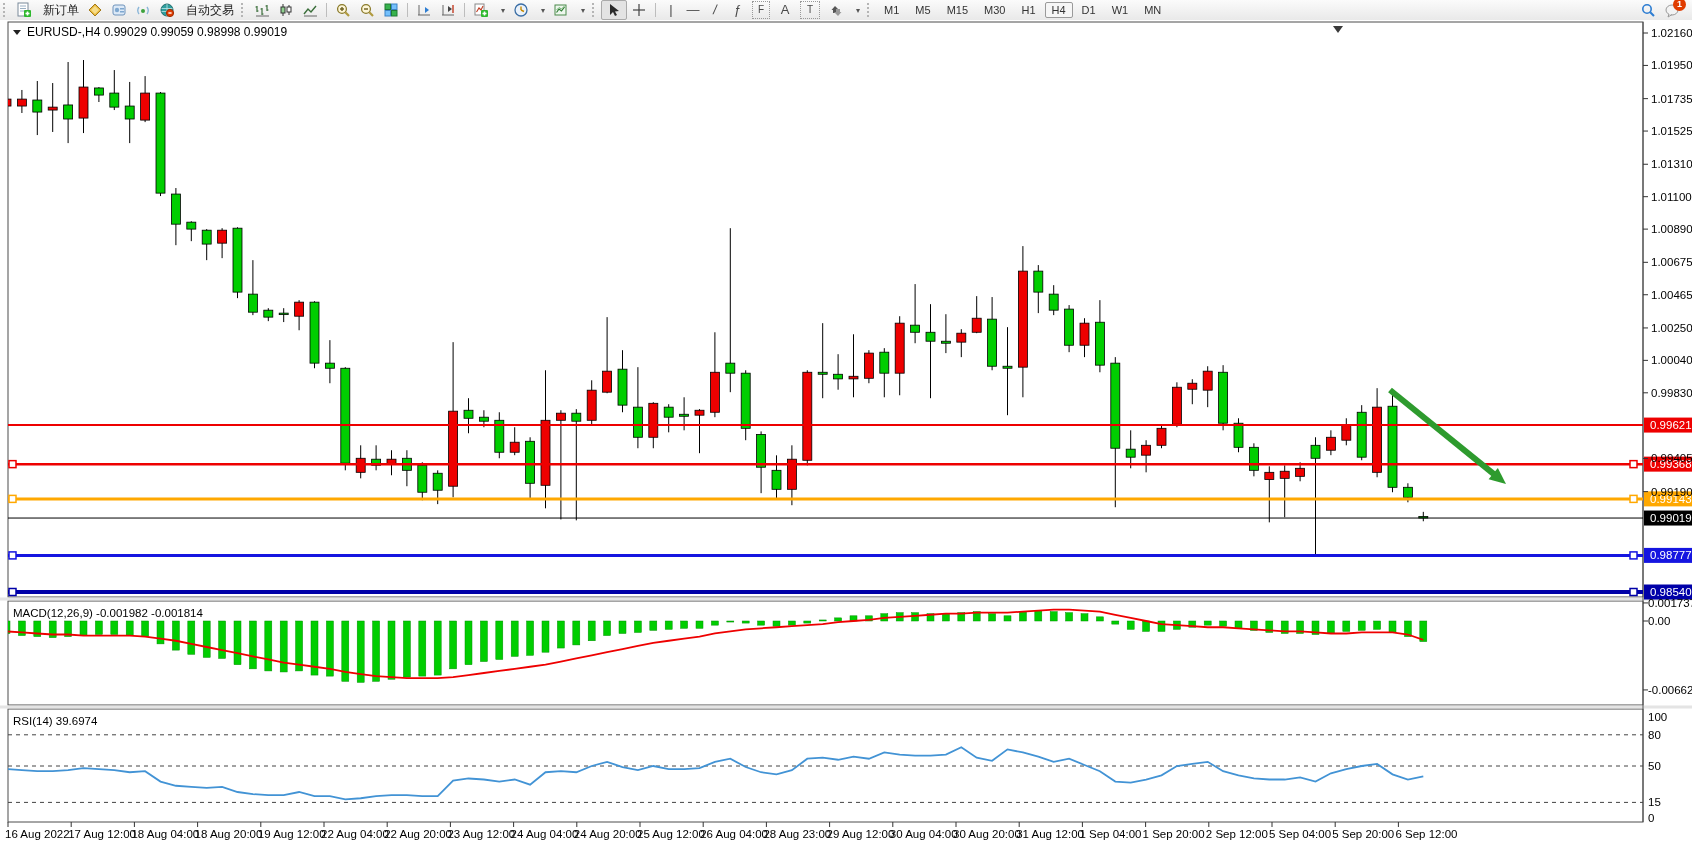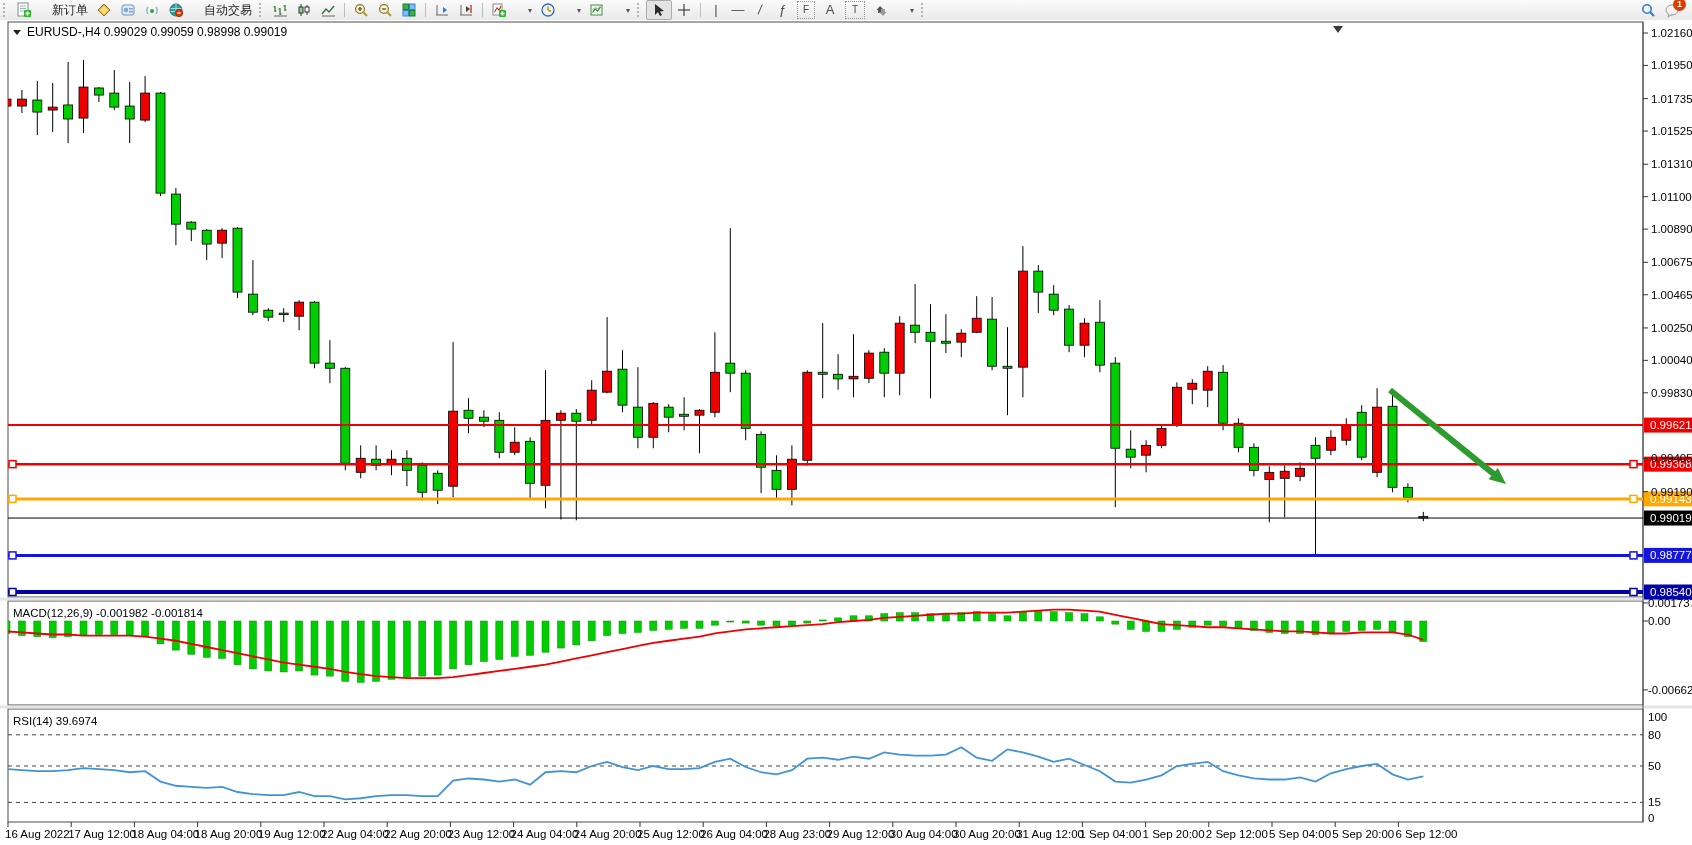--- a/index.html
+++ b/index.html
@@ -4,21 +4,21 @@
 <style>
   html,body{margin:0;padding:0;background:#f0f0f0;font-family:"Liberation Sans",sans-serif;}
   #app{position:relative;width:1692px;height:845px;background:#ffffff;overflow:hidden;}
   
   #toolbar{position:absolute;left:0;top:0;width:1692px;height:20px;
     background:linear-gradient(#fbfbfb,#e9e9e9);border-bottom:1px solid #b7b7b7;
     display:flex;align-items:center;font-size:12px;color:#222;}
   .tb-group{display:flex;align-items:center;height:20px;}
   .tb-sep{width:1px;height:14px;background:#bdbdbd;margin:0 4px;}
   .tb-grip{width:4px;height:14px;margin:0 3px;border-left:2px dotted #b5b5b5;}
-  .tb-btn{display:flex;align-items:center;gap:20px;padding:1px 4px;border-radius:2px;cursor:default;}
+  .tb-btn{display:flex;align-items:center;gap:11px;padding:1px 4px;border-radius:2px;cursor:default;}
   .tb-ico{width:16px;height:16px;display:inline-block;position:relative;}
   .tb-glyph{font-size:13px;line-height:16px;width:14px;text-align:center;color:#4a4a4a;}
   .tb-caret{font-size:8px;color:#555;margin-left:1px;}
   .tf-btn{padding:1px 6px;font-size:11px;color:#333;border:1px solid transparent;margin:0 1px;}
   .tf-btn.active{background:#f6f6f6;border:1px solid #9a9a9a;border-radius:2px;}
   .cn{letter-spacing:0;}
   #notif-badge{position:absolute;top:-4px;right:-6px;background:#e03c00;color:#fff;
     border-radius:50%;width:13px;height:13px;font-size:9px;line-height:13px;text-align:center;font-weight:bold;}
   
   #chart-wrap{position:absolute;left:0;top:20px;width:1692px;height:825px;background:#fff;}
@@ -250,20 +250,31 @@
       <span class="tb-ico">
         <svg width="16" height="16">
             <polygon points="4,3 8,7 6,7 6,10 2,10 2,7 0.5,7" transform="translate(3,1)" fill="#555"></polygon>
             <polygon points="12,13 8,9 10,9 10,6 14,6 14,9 15.5,9" transform="translate(-2,1)" fill="#999"></polygon>
           </svg>
       </span>
         <span class="tb-caret">▾</span>
     </div>
 
     <div class="tb-grip"></div>
+    <div class="tb-group" id="tf-group">
+        <div class="tf-btn">M1</div>
+        <div class="tf-btn">M5</div>
+        <div class="tf-btn">M15</div>
+        <div class="tf-btn">M30</div>
+        <div class="tf-btn">H1</div>
+        <div class="tf-btn active">H4</div>
+        <div class="tf-btn">D1</div>
+        <div class="tf-btn">W1</div>
+        <div class="tf-btn">MN</div>
+      </div>
 
     <div style="flex:1"></div>
 
     <div class="tb-btn">
       <span class="tb-ico">
         <svg width="16" height="16">
             <circle cx="7" cy="7" r="4.2" fill="none" stroke="#2d7dd2" stroke-width="1.6"></circle>
             <line x1="10.2" y1="10.2" x2="14" y2="14" stroke="#2d7dd2" stroke-width="2"></line>
           </svg>
       </span>

